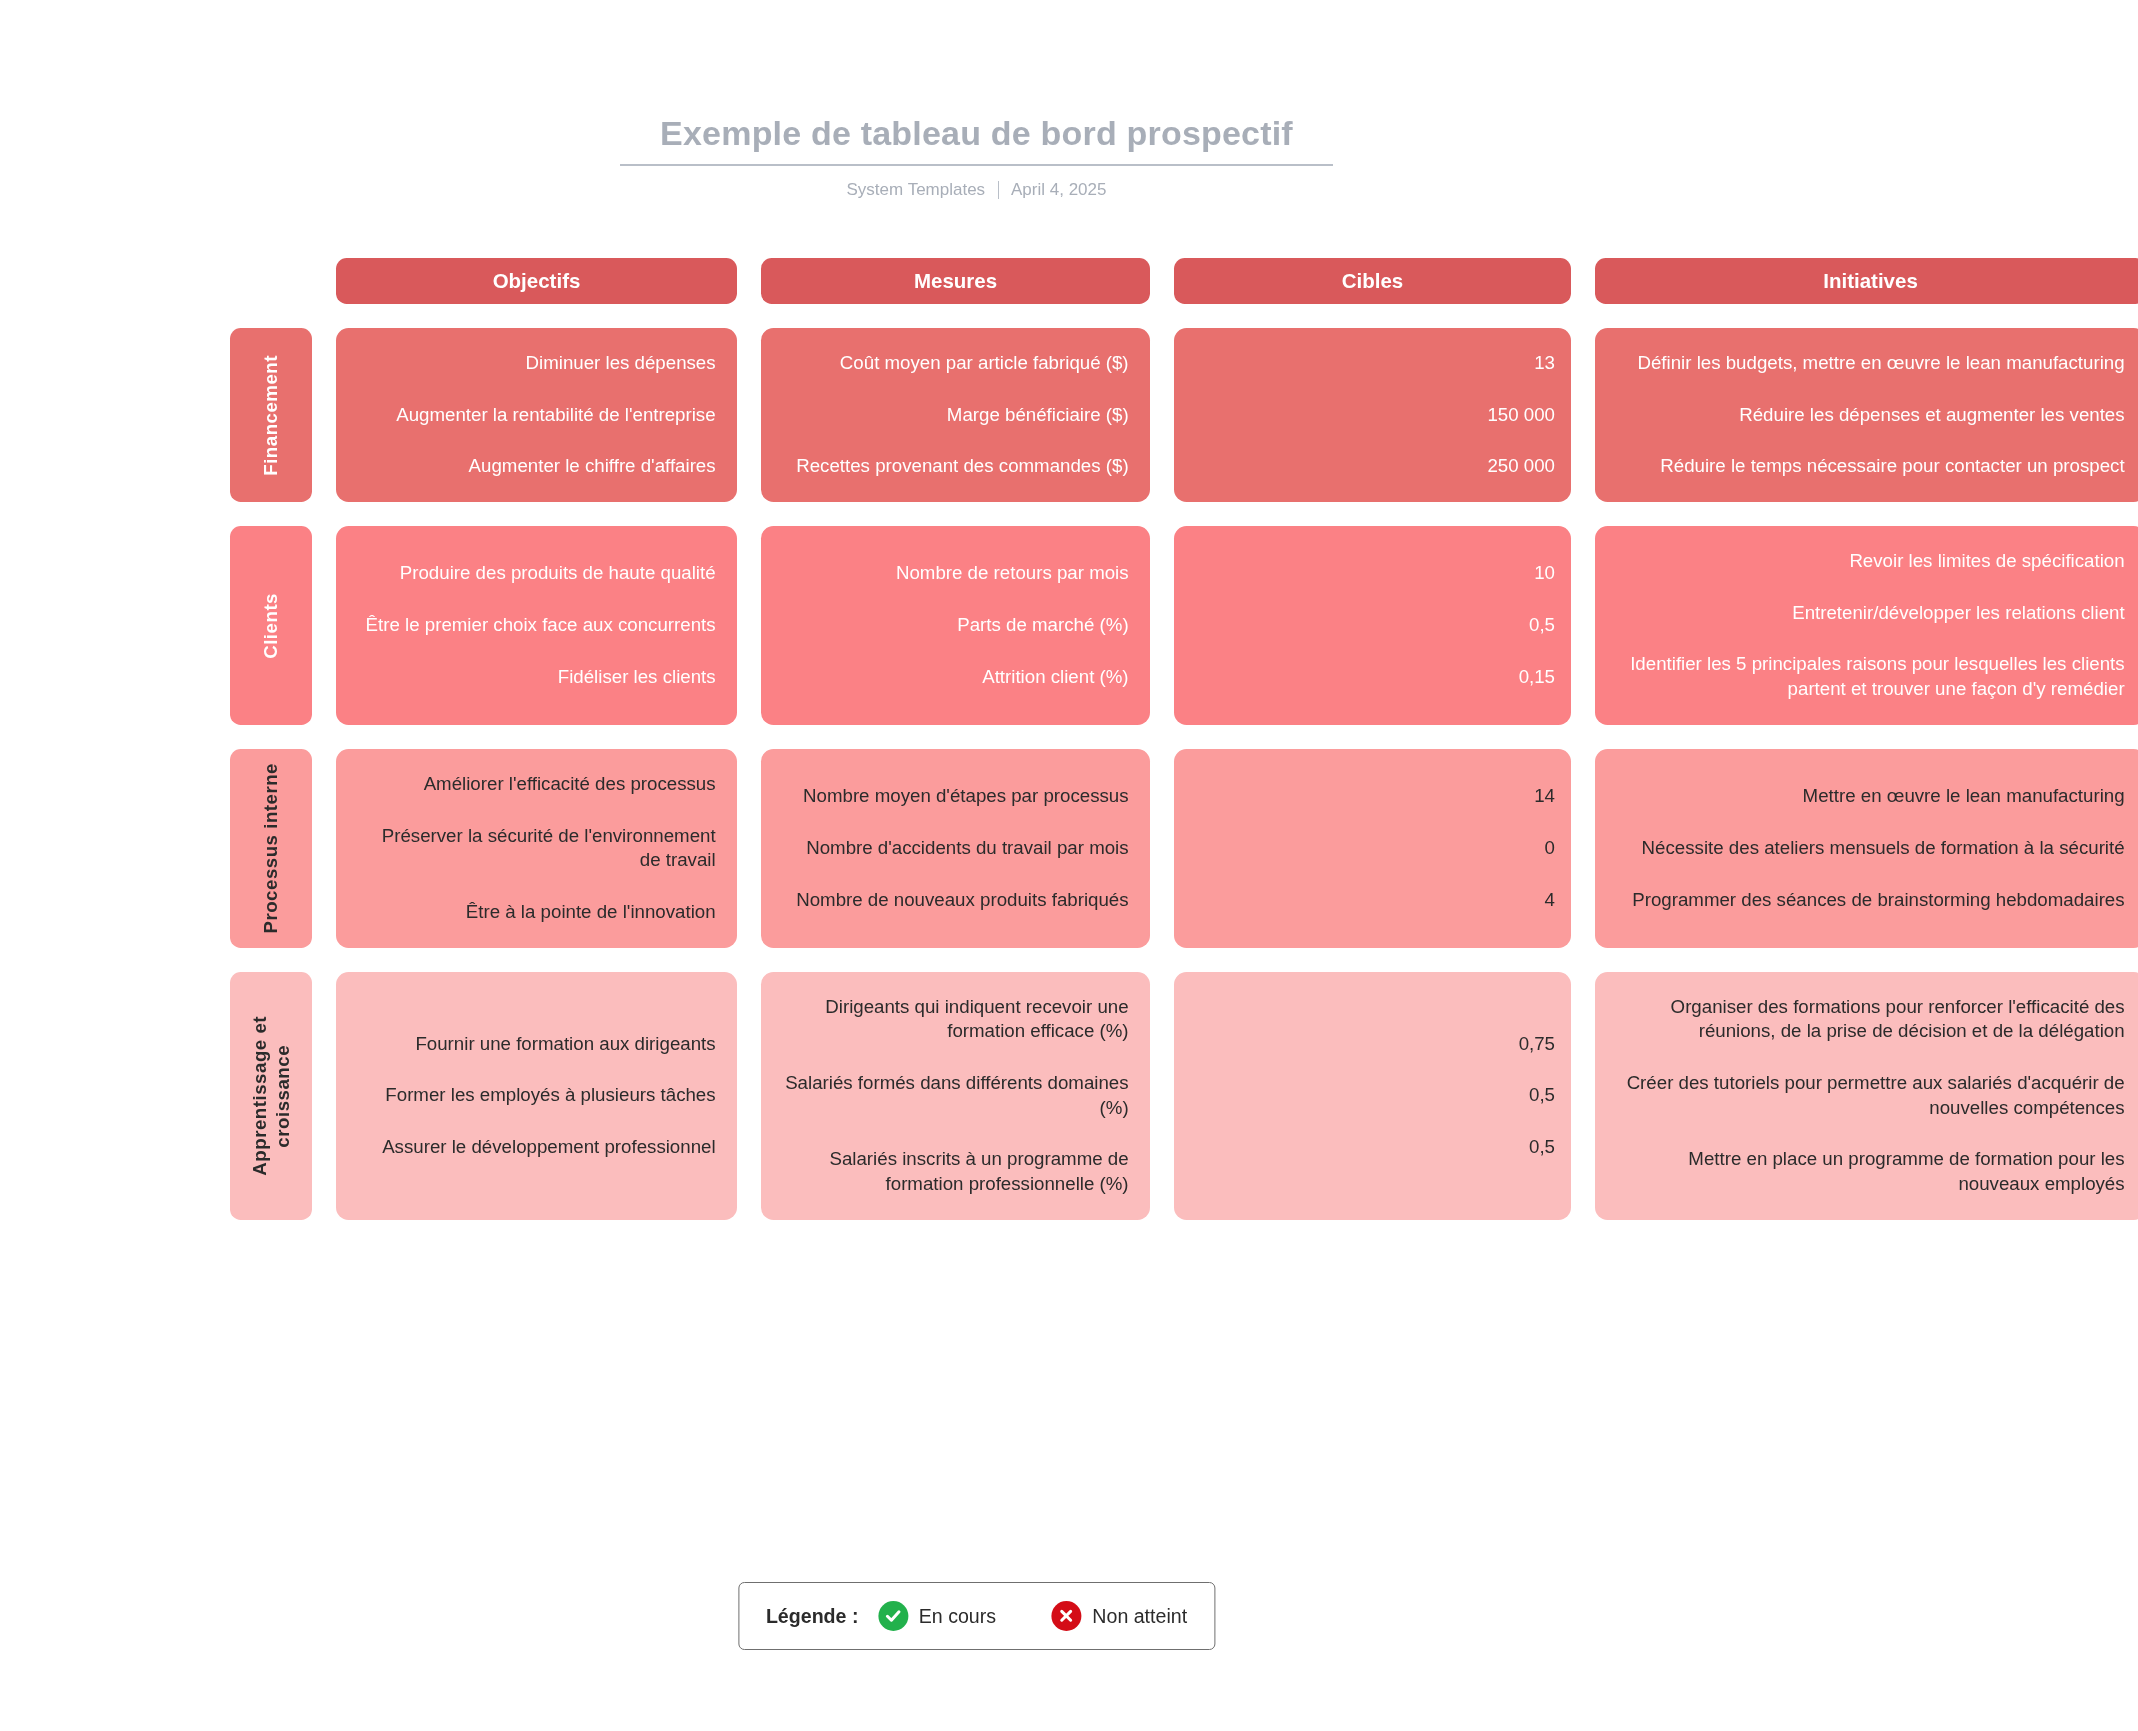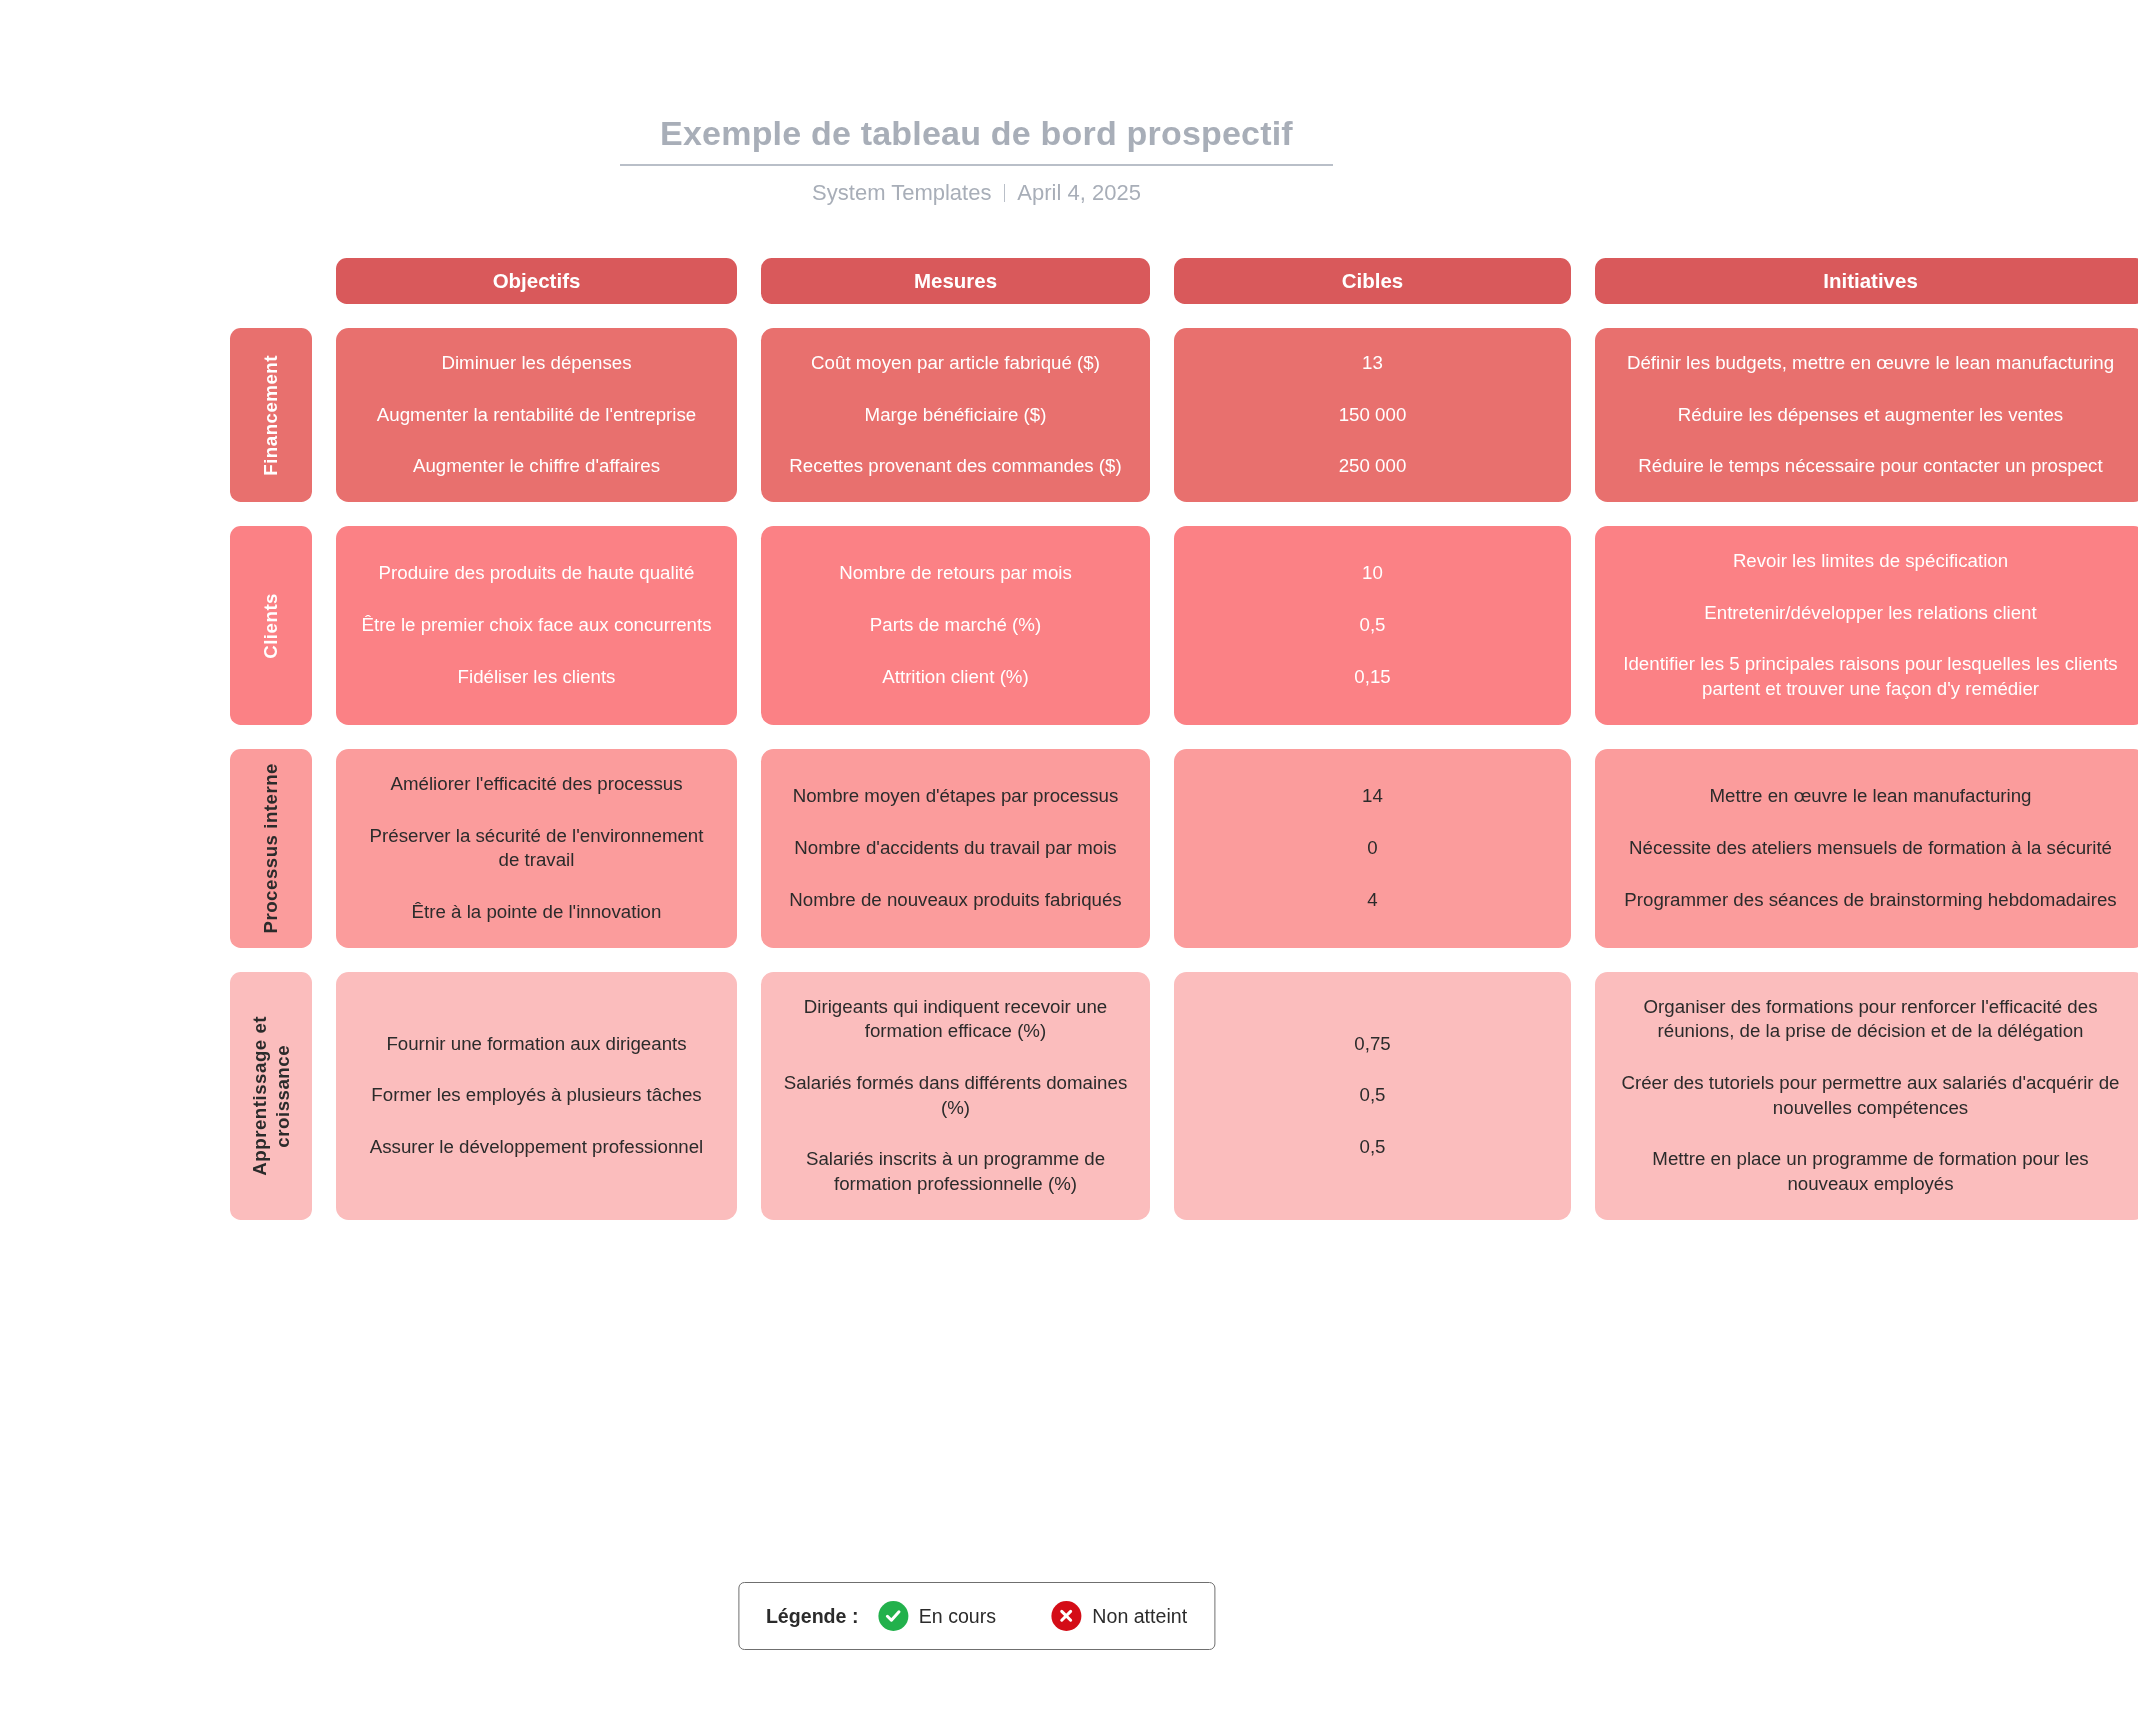--- a/index.html
+++ b/index.html
@@ -29,21 +29,21 @@
     line-height: 1.15;
   }
   .title-rule {
     width: 713px;
     height: 1.8px;
     background: #b9bfc8;
     margin: 10.7px auto 0 auto;
   }
   .subtitle {
     margin-top: 14.3px;
-    font-size: 22px;
+    font-size: 17px;
     color: #a8aeb8;
     display: flex;
     justify-content: center;
     align-items: center;
     gap: 12.5px;
   }
   .subtitle .sep {
     display: inline-block;
     width: 0.9px;
     height: 18px;
@@ -97,21 +97,21 @@
     letter-spacing: 0.5px;
   }
 
   .cell {
     border-radius: 12.5px;
     padding: 23px 21.4px;
     display: flex;
     flex-direction: column;
     justify-content: center;
     gap: 27px;
-    text-align: center;
+    text-align: right;
     font-size: 18.7px;
     line-height: 1.32;
   }
   .cell.narrow { padding: 14px 16px; }
   .cell .line { white-space: pre-line; }
 
   
   .tint-1 { background: #e8706e; color: #ffffff; }
   .tint-2 { background: #fb8185; color: #ffffff; }
   .tint-3 { background: #fb9c9c; color: #2b2b2b; }

